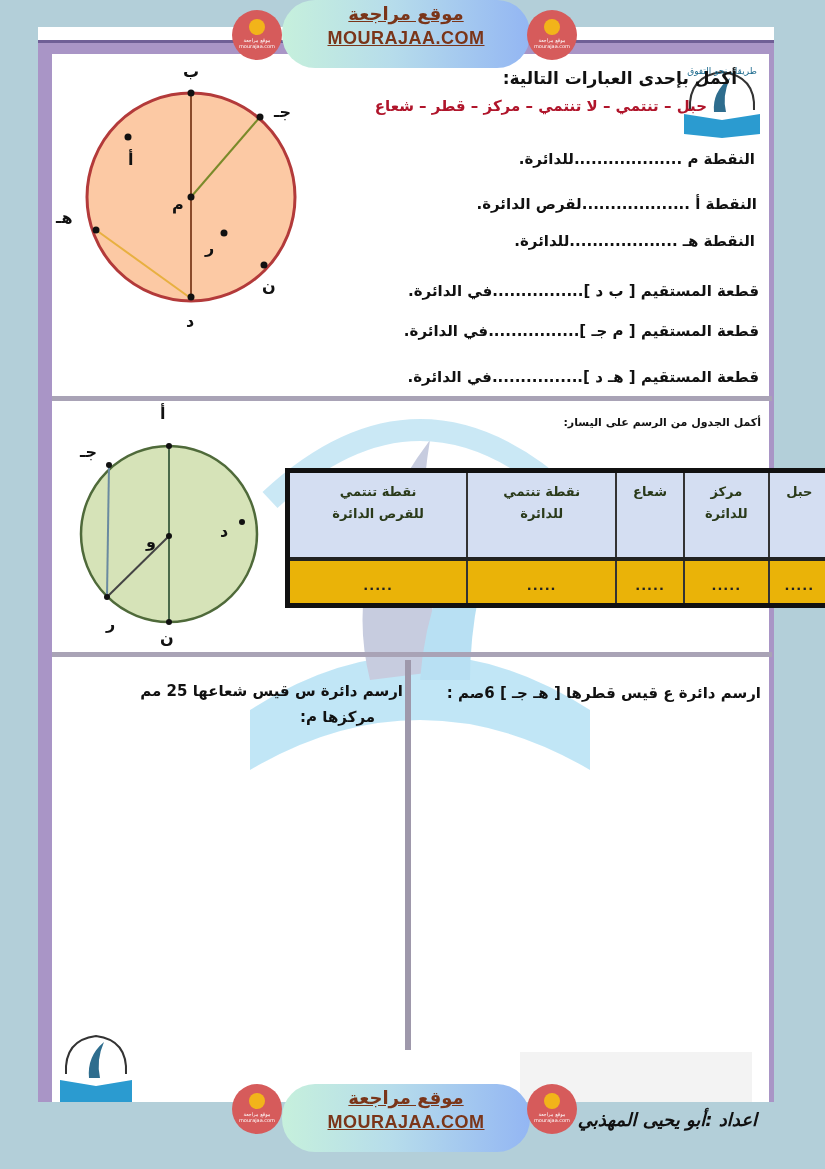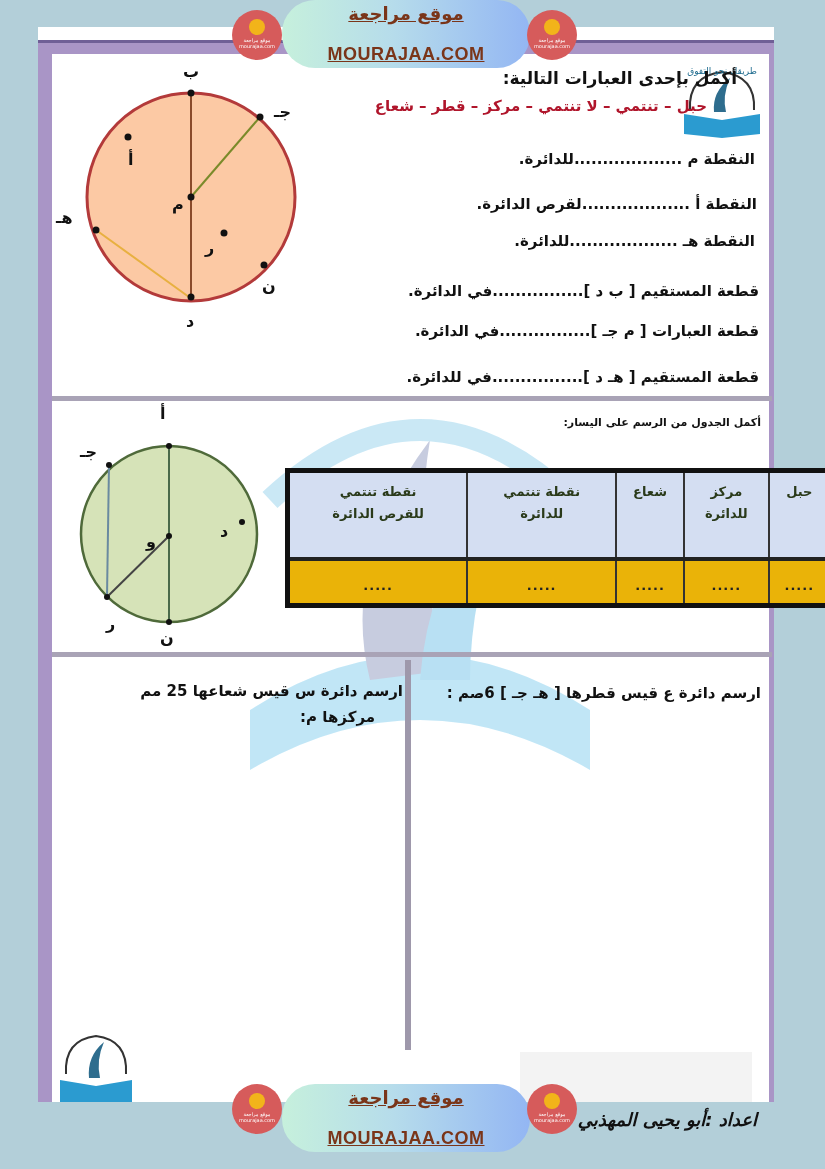--- a/index.html
+++ b/index.html
@@ -47,21 +47,21 @@
   }
   .tbl tr.head td { background: #d4def2; height: 88px; border-bottom: 4px solid #222; }
   .tbl tr.body td { vertical-align: middle; font-size: 13px; color: #222; letter-spacing: 1px; }
   
   .banner {
     position: absolute; width: 248px; height: 66px; border-radius: 33px;
     background: linear-gradient(90deg, #c6f0dc 0%, #b6dceb 45%, #93b6f3 100%);
     text-align: center; color: #7a3519; font-weight: bold;
   }
   .banner .ar { font-size: 18px; text-decoration: underline; line-height: 28px; direction: rtl; }
-  .banner .en { font-family: "Liberation Sans", sans-serif; font-size: 18px; text-decoration: underline; letter-spacing: 0.5px; margin-top: 16px; }
+  .banner .en { font-family: "Liberation Sans", sans-serif; font-size: 18px; text-decoration: underline; letter-spacing: 0.5px; }
   .badge {
     position: absolute; width: 50px; height: 50px; border-radius: 50%; background: #d65b5b;
     text-align: center;
   }
   .badge .dot { width: 16px; height: 16px; border-radius: 50%; background: #f2b41a; margin: 9px auto 2px; }
   .badge .mini { font-size: 5px; color: #fff; line-height: 6px; }
   .logo { position: absolute; }
   .vline { position: absolute; left: 405px; top: 660px; width: 6px; height: 390px; background: #9e98ab; }
   .page-num { position: absolute; left: 400px; top: 1064px; font-weight: bold; font-style: italic; font-size: 17px; color: #203060; margin-top: 44px; }
   .author-box { position: absolute; left: 520px; top: 1052px; width: 232px; height: 50px; background: #f3f3f3; }
@@ -99,22 +99,22 @@
   <path d="M6 52 L44 58 L82 52 L82 72 L44 76 L6 72 Z" fill="#2b9bd0"></path>
   <text x="44" y="12" font-size="9" text-anchor="middle" fill="#1e6b8e" font-family="DejaVu Sans, sans-serif">طريقك نحو التفوق</text>
 </svg>
 
 <div class="txt" style="right:88px; top:68px; font-size:17px;">أكمل بإحدى العبارات التالية:</div>
 <div class="txt red" style="right:118px; top:97px; font-size:15px;">حبل – تنتمي  – لا تنتمي – مركز – قطر – شعاع</div>
 <div class="txt" style="right:70px; top:150px; font-size:15px;">النقطة م ...................للدائرة.</div>
 <div class="txt" style="right:68px; top:195px; font-size:15px;">النقطة أ  ...................لقرص الدائرة.</div>
 <div class="txt" style="right:70px; top:232px; font-size:15px;">النقطة هـ ...................للدائرة.</div>
 <div class="txt" style="right:66px; top:282px; font-size:15px;">قطعة المستقيم [ ب  د ]................في الدائرة.</div>
-<div class="txt" style="right:66px; top:322px; font-size:15px;">قطعة العبارات [ م  جـ ]................في الدائرة.</div>
-<div class="txt" style="right:66px; top:368px; font-size:15px;">قطعة المستقيم [ هـ  د ]................في للدائرة.</div>
+<div class="txt" style="right:66px; top:322px; font-size:15px;">قطعة المستقيم [ م  جـ ]................في الدائرة.</div>
+<div class="txt" style="right:66px; top:368px; font-size:15px;">قطعة المستقيم [ هـ  د ]................في الدائرة.</div>
 
 <svg style="position:absolute; left:85px; top:80px;" width="220" height="230" viewBox="0 0 220 230">
   <circle cx="106" cy="117" r="104" fill="#fcc9a4" stroke="#b33a3a" stroke-width="3"></circle>
   <line x1="106" y1="13" x2="106" y2="217" stroke="#8a4a2a" stroke-width="2"></line>
   <line x1="106" y1="117" x2="175" y2="37" stroke="#7a8a2a" stroke-width="2"></line>
   <line x1="11" y1="150" x2="104" y2="217" stroke="#e8b040" stroke-width="2"></line>
   <circle cx="106" cy="13" r="3.5" fill="#111"></circle>
   <circle cx="175" cy="37" r="3.5" fill="#111"></circle>
   <circle cx="43" cy="57" r="3.5" fill="#111"></circle>
   <circle cx="106" cy="117" r="3.5" fill="#111"></circle>

